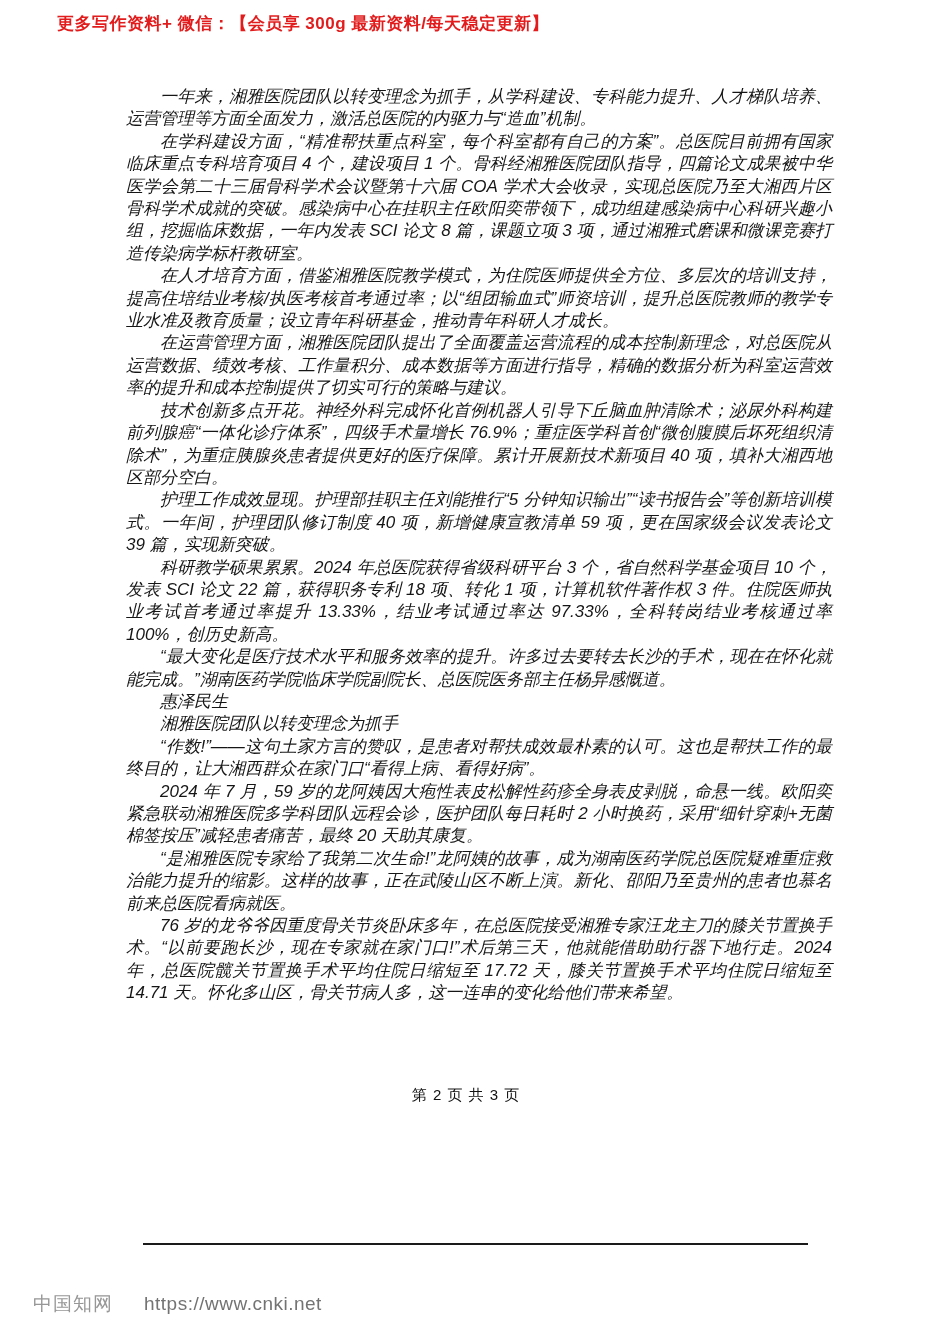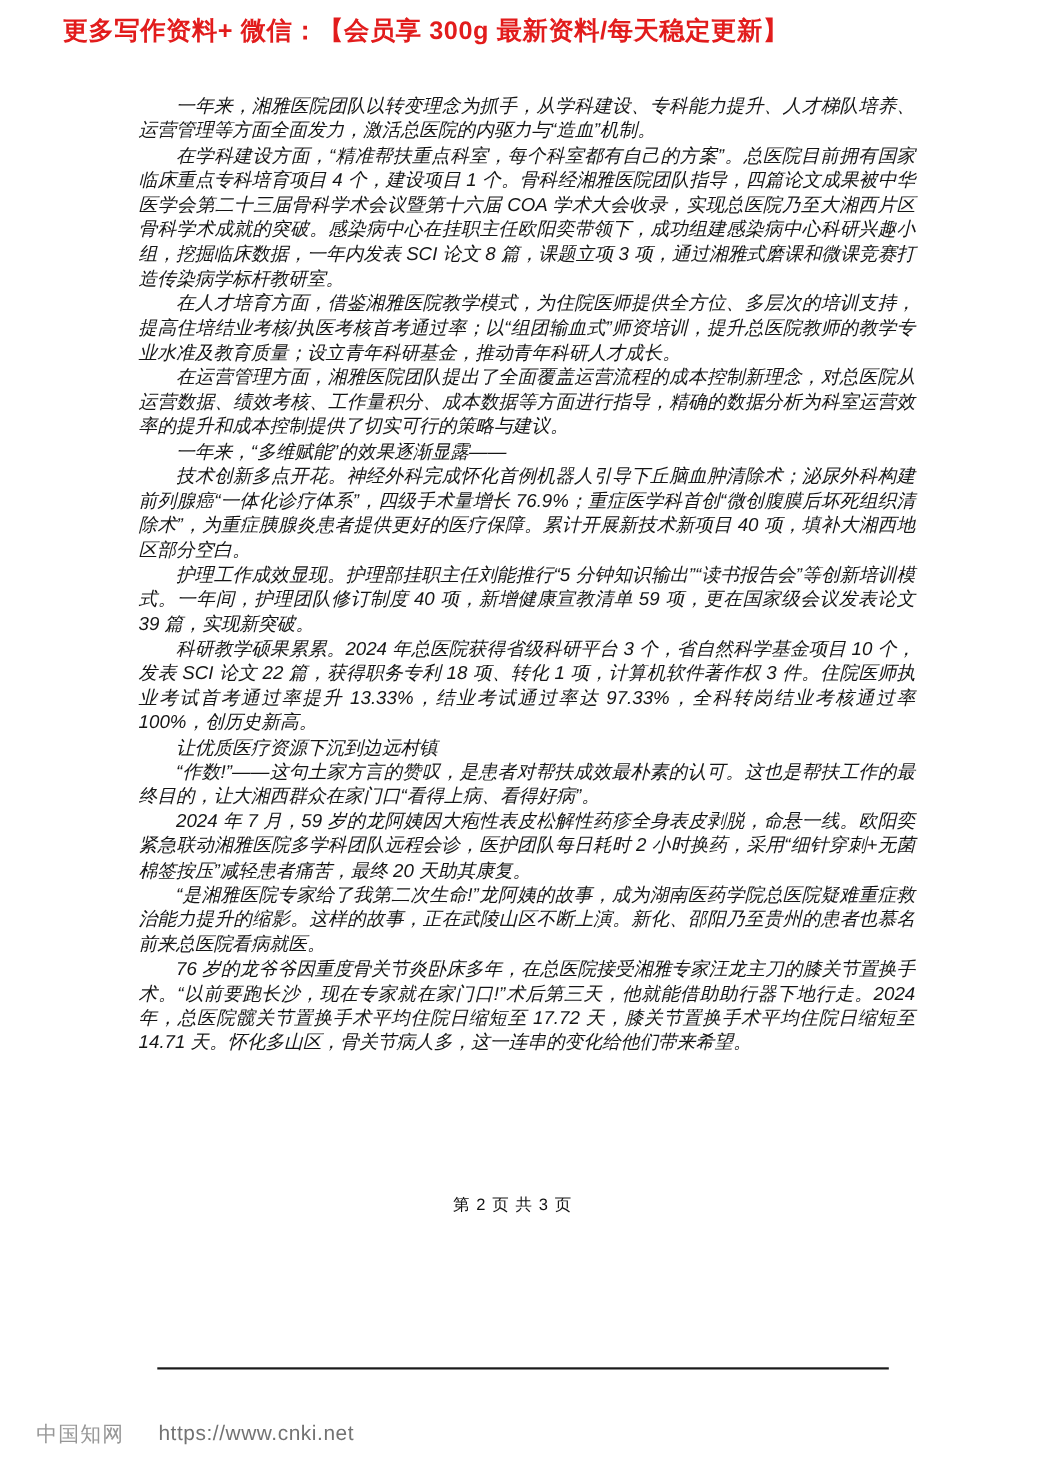--- a/index.html
+++ b/index.html
@@ -14,21 +14,21 @@
   .page {
     position: absolute;
     left: 0; top: 0;
     width: 950px; height: 1344px;
     background: #ffffff;
   }
   .promo {
     position: absolute;
     left: 57px;
     top: 12px;
-    font-size: 23px;
+    font-size: 17px;
     font-weight: bold;
     color: #e21c1c;
     letter-spacing: 0.5px;
     white-space: nowrap;
   }
   .article {
     position: absolute;
     left: 126px;
     top: 86px;
     width: 706px;
@@ -86,25 +86,26 @@
 
 <div class="page">
 
   <div class="promo">更多写作资料+ 微信：【会员享 300g 最新资料/每天稳定更新】</div>
 
   <div class="article">
     <p>一年来，湘雅医院团队以转变理念为抓手，从学科建设、专科能力提升、人才梯队培养、运营管理等方面全面发力，激活总医院的内驱力与“造血”机制。</p>
     <p>在学科建设方面，“精准帮扶重点科室，每个科室都有自己的方案”。总医院目前拥有国家临床重点专科培育项目 4 个，建设项目 1 个。骨科经湘雅医院团队指导，四篇论文成果被中华医学会第二十三届骨科学术会议暨第十六届 COA 学术大会收录，实现总医院乃至大湘西片区骨科学术成就的突破。感染病中心在挂职主任欧阳奕带领下，成功组建感染病中心科研兴趣小组，挖掘临床数据，一年内发表 SCI 论文 8 篇，课题立项 3 项，通过湘雅式磨课和微课竞赛打造传染病学标杆教研室。</p>
     <p>在人才培育方面，借鉴湘雅医院教学模式，为住院医师提供全方位、多层次的培训支持，提高住培结业考核/执医考核首考通过率；以“组团输血式”师资培训，提升总医院教师的教学专业水准及教育质量；设立青年科研基金，推动青年科研人才成长。</p>
     <p>在运营管理方面，湘雅医院团队提出了全面覆盖运营流程的成本控制新理念，对总医院从运营数据、绩效考核、工作量积分、成本数据等方面进行指导，精确的数据分析为科室运营效率的提升和成本控制提供了切实可行的策略与建议。</p>
-    <p>一年来，“多维赋能”的效果逐渐显露——</p>
     <p>技术创新多点开花。神经外科完成怀化首例机器人引导下丘脑血肿清除术；泌尿外科构建前列腺癌“一体化诊疗体系”，四级手术量增长 76.9%；重症医学科首创“微创腹膜后坏死组织清除术”，为重症胰腺炎患者提供更好的医疗保障。累计开展新技术新项目 40 项，填补大湘西地区部分空白。</p>
     <p>护理工作成效显现。护理部挂职主任刘能推行“5 分钟知识输出”“读书报告会”等创新培训模式。一年间，护理团队修订制度 40 项，新增健康宣教清单 59 项，更在国家级会议发表论文 39 篇，实现新突破。</p>
     <p>科研教学硕果累累。2024 年总医院获得省级科研平台 3 个，省自然科学基金项目 10 个，发表 SCI 论文 22 篇，获得职务专利 18 项、转化 1 项，计算机软件著作权 3 件。住院医师执业考试首考通过率提升 13.33%，结业考试通过率达 97.33%，全科转岗结业考核通过率 100%，创历史新高。</p>
-    <p>让优质医疗资源下沉到边远村镇</p>
+    <p>“最大变化是医疗技术水平和服务效率的提升。许多过去要转去长沙的手术，现在在怀化就能完成。”湖南医药学院临床学院副院长、总医院医务部主任杨异感慨道。</p>
+    <p>惠泽民生</p>
+    <p>湘雅医院团队以转变理念为抓手</p>
     <p>“作数!”——这句土家方言的赞叹，是患者对帮扶成效最朴素的认可。这也是帮扶工作的最终目的，让大湘西群众在家门口“看得上病、看得好病”。</p>
     <p>2024 年 7 月，59 岁的龙阿姨因大疱性表皮松解性药疹全身表皮剥脱，命悬一线。欧阳奕紧急联动湘雅医院多学科团队远程会诊，医护团队每日耗时 2 小时换药，采用“细针穿刺+无菌棉签按压”减轻患者痛苦，最终 20 天助其康复。</p>
     <p>“是湘雅医院专家给了我第二次生命!”龙阿姨的故事，成为湖南医药学院总医院疑难重症救治能力提升的缩影。这样的故事，正在武陵山区不断上演。新化、邵阳乃至贵州的患者也慕名前来总医院看病就医。</p>
     <p>76 岁的龙爷爷因重度骨关节炎卧床多年，在总医院接受湘雅专家汪龙主刀的膝关节置换手术。“以前要跑长沙，现在专家就在家门口!”术后第三天，他就能借助助行器下地行走。2024 年，总医院髋关节置换手术平均住院日缩短至 17.72 天，膝关节置换手术平均住院日缩短至 14.71 天。怀化多山区，骨关节病人多，这一连串的变化给他们带来希望。</p>
   </div>
 
   <div class="page-indicator">第 2 页 共 3 页</div>
 
   <div class="footer-divider"></div>
 

